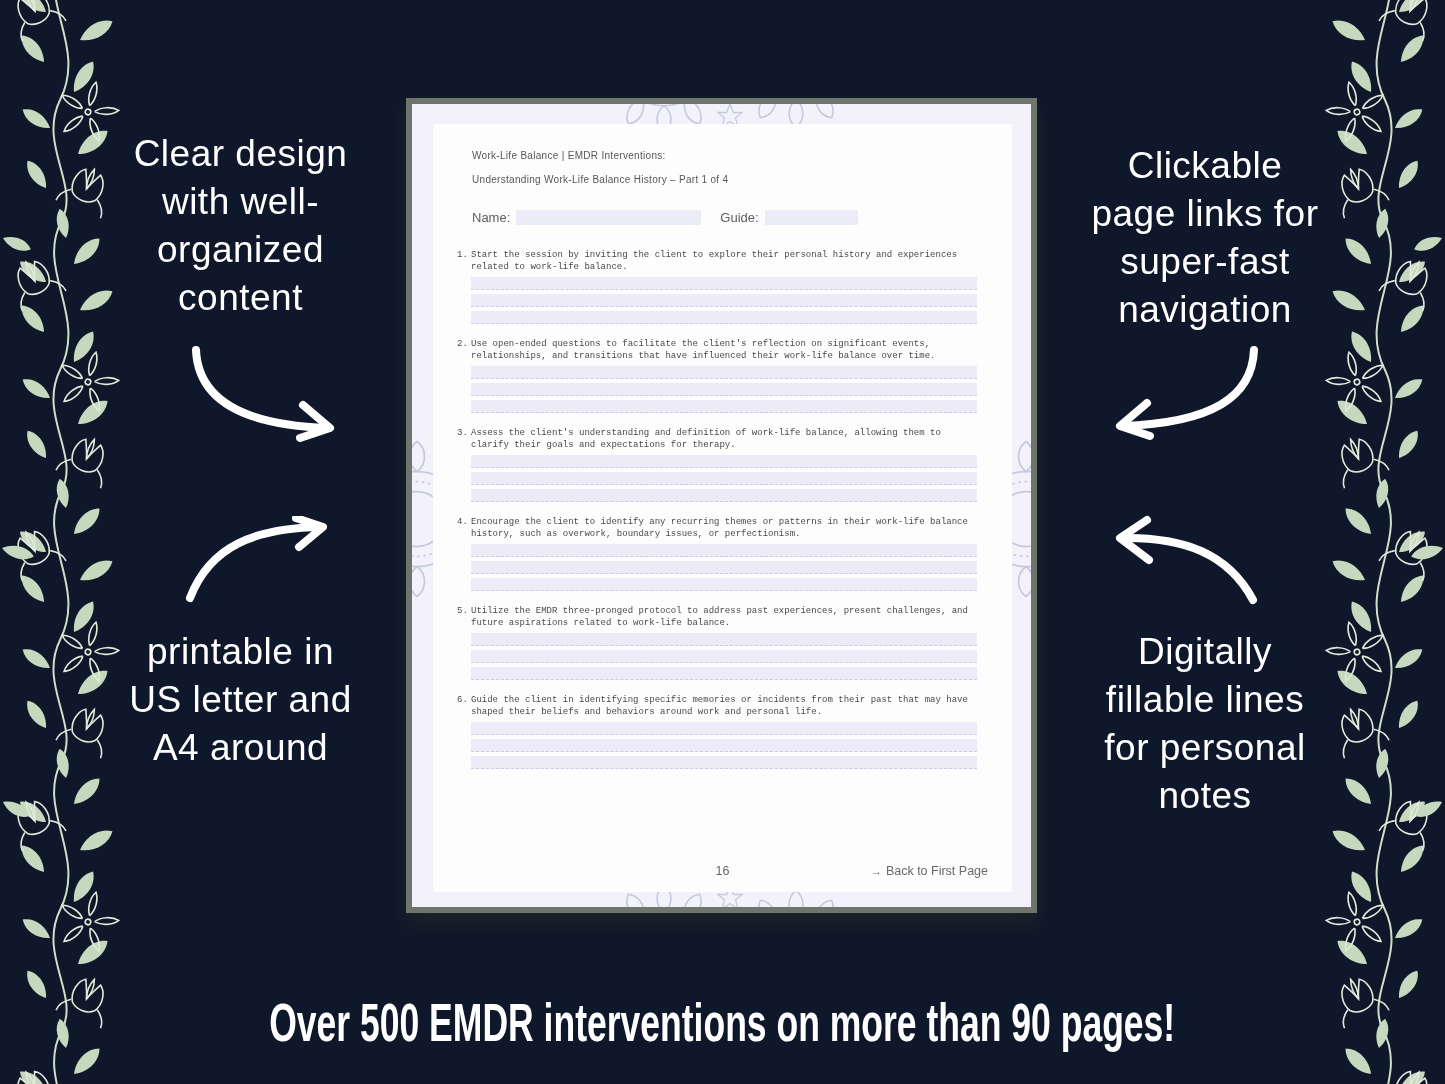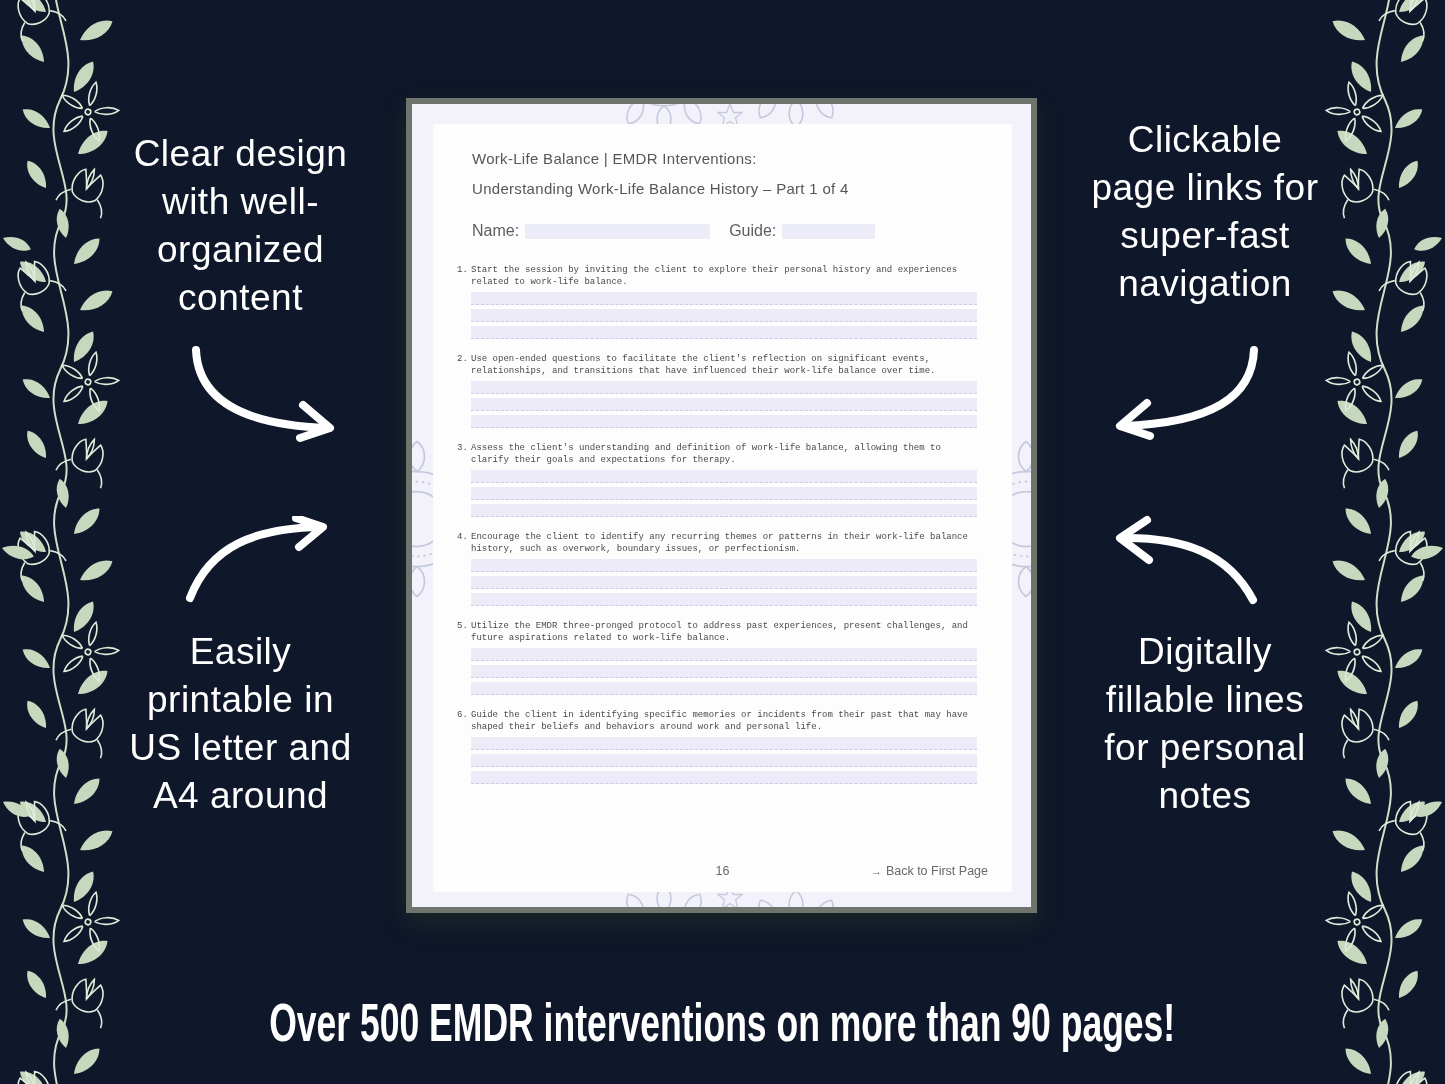--- a/index.html
+++ b/index.html
@@ -20,47 +20,47 @@
     color:#ffffff;
     font-weight:300;
     font-size:37px;
     line-height:48px;
     letter-spacing:0.5px;
     text-align:center;
   }
   .callout .line{display:block;}
   .co-tl{left:88px;top:130px;width:305px;}
   .co-bl{left:88px;top:628px;width:305px;}
-  .co-tr{left:1040px;top:116px;width:330px;}
+  .co-tr{left:1040px;top:142px;width:330px;}
   .co-br{left:1040px;top:628px;width:330px;}
   .arrow-svg{position:absolute;pointer-events:none;}
   
   .page{
     position:absolute;
     left:406px;top:98px;
     width:619px;height:803px;
     background:#f3f2fa;
     border:6px solid #6f746c;
     box-shadow:0 10px 22px rgba(40,60,35,0.45);
   }
   .mandalas{position:absolute;left:0;top:0;z-index:1;pointer-events:none;}
   .panel{
     position:absolute;
     left:21px;top:20px;right:19px;bottom:15px;
     background:#fdfdfe;
     z-index:2;
   }
   .content{padding:26px 35px 0 39px;color:#57575b;}
   .doc-title{
-    font-size:15px;font-weight:500;letter-spacing:0.3px;
+    font-size:10px;font-weight:500;letter-spacing:0.3px;
     color:#57575b;margin:0 0 13px 0;
   }
   .doc-title.second{margin:0 0 25px 0;}
   .meta-row{display:flex;align-items:center;margin-bottom:24px;
-    font-size:16px;color:#5d5d62;}
+    font-size:13px;color:#5d5d62;}
   .fill-field{background:#ecebf8;height:15px;border-radius:1px;}
   .name-field{width:185px;margin-left:6px;margin-right:19px;}
   .date-field{width:93px;margin-left:6px;}
   .items{margin-left:-15px;}
   .item{
     display:flex;
     margin-bottom:14px;
     font-family:"Liberation Mono","DejaVu Sans Mono",monospace;
     font-size:9px;line-height:12px;color:#4a4a4a;
   }
@@ -149,21 +149,20 @@
     <use href="#leaf" transform="translate(3,802) rotate(118)"></use>
   </svg>
 
   <div class="callout co-tl">
     <span class="line">Clear design</span>
     <span class="line">with well-</span>
     <span class="line">organized</span>
     <span class="line">content</span>
   </div>
   <div class="callout co-bl">
-    <span class="line">Easily</span>
     <span class="line">printable in</span>
     <span class="line">US letter and</span>
     <span class="line">A4 around</span>
   </div>
   <div class="callout co-tr">
     <span class="line">Clickable</span>
     <span class="line">page links for</span>
     <span class="line">super-fast</span>
     <span class="line">navigation</span>
   </div>

